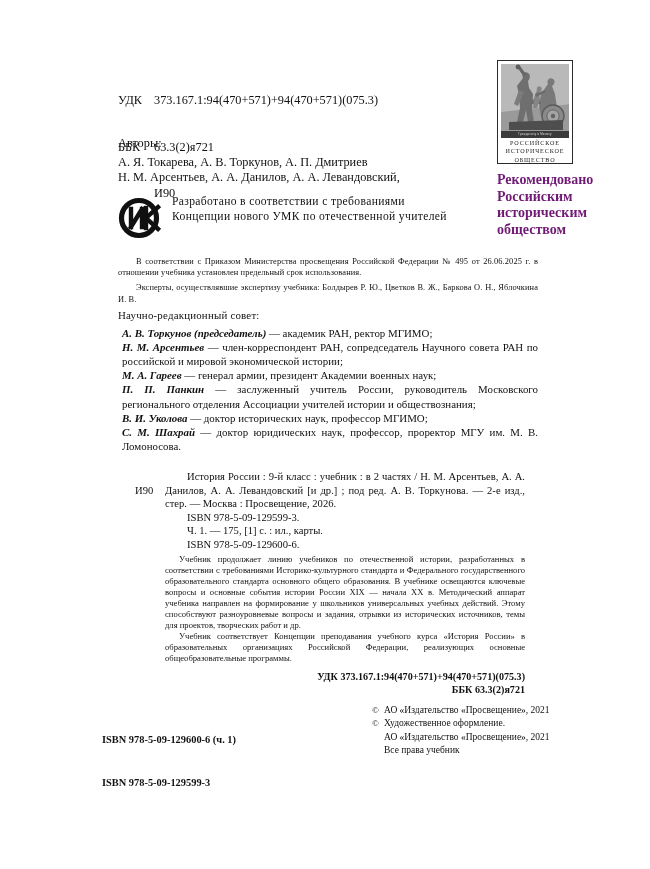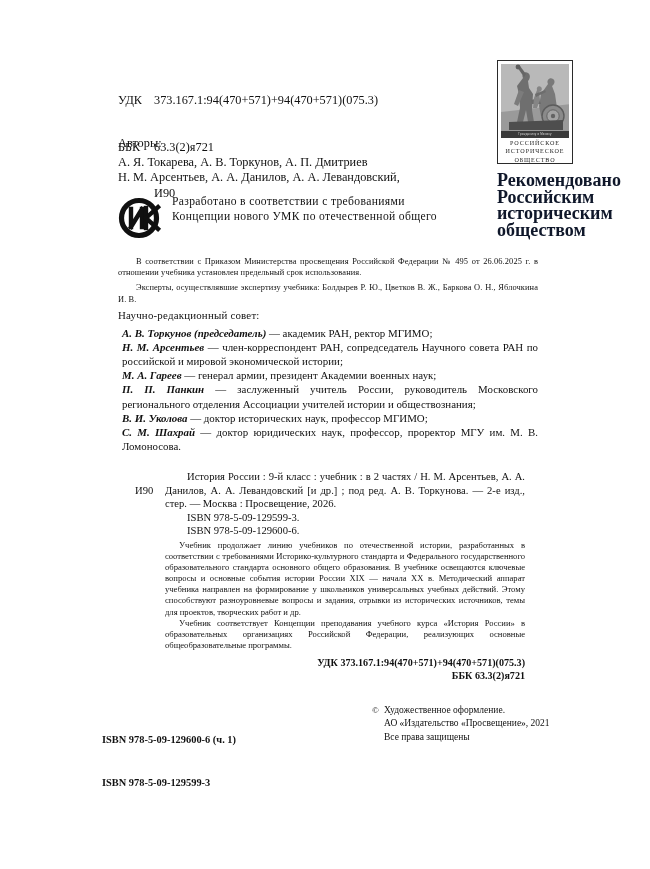--- a/index.html
+++ b/index.html
@@ -89,24 +89,24 @@
     top: 78px;
     text-align: center;
     font-family: "Liberation Serif", serif;
     font-size: 6.1px;
     line-height: 8.4px;
     letter-spacing: .9px;
     color: #1c1c1c;
   }
   .rec-text {
     margin-top: 8px;
-    font-size: 18px;
+    font-size: 14px;
     line-height: 16.5px;
     font-weight: bold;
-    color: #0f172a;
+    color: #701a75;
   }
   .rec-text span { display: block; }
 
   
   .iks-logo {
     position: absolute;
     left: 118px;
     top: 196px;
     width: 46px;
     height: 44px;
@@ -294,21 +294,21 @@
 
       <path d="M13 13 L13 31 M13 31 L24 13 M24 13 L24 31" fill="none" stroke="#101010" stroke-width="4.4" stroke-linecap="square" stroke-linejoin="miter"></path>
 
       <path d="M28 12 L28 32" fill="none" stroke="#101010" stroke-width="4.4" stroke-linecap="square"></path>
       <path d="M28 22 L40 11" fill="none" stroke="#101010" stroke-width="4.4" stroke-linecap="square"></path>
       <path d="M28 22 L40 33" fill="none" stroke="#101010" stroke-width="4.4" stroke-linecap="square"></path>
     </svg>
   </div>
   <div class="dev-text">
     <span>Разработано в соответствии с требованиями</span>
-    <span>Концепции нового УМК по отечественной общего</span>
+    <span>Концепции нового УМК по отечественной учителей</span>
   </div>
 
   <div class="smallprint">
     <p>В соответствии с Приказом Министерства просвещения Российской Федерации № 495 от 26.06.2025 г. в отношении учебника установлен предельный срок использования.</p>
     <p>Эксперты, осуществлявшие экспертизу учебника: Болдырев Р. Ю., Цветков В. Ж., Баркова О. Н., Яблочкина И. В.</p>
   </div>
 
   <div class="board">
     <div class="board-title">Научно-редакционный совет:</div>
     <ul>
@@ -319,36 +319,38 @@
       <li><span class="bi">В. И. Уколова</span><span> — доктор исторических наук, профессор МГИМО;</span></li>
       <li><span class="bi">С. М. Шахрай</span><span> — доктор юридических наук, профессор, проректор МГУ им. М. В. Ломоносова.</span></li>
     </ul>
   </div>
 
   <div class="biblio">
     <div class="biblio-index b">И90</div>
     <div class="biblio-body">
       <p class="biblio-main"><span class="b">История России</span><span> : 9-й класс : учебник : в 2 частях / Н. М. Арсентьев, А. А. Данилов, А. А. Левандовский [и др.] ; под ред. А. В. Торкунова. — 2-е изд., стер. — Москва : Просвещение, 2026.</span></p>
       <p class="biblio-sub">ISBN 978-5-09-129599-3.</p>
+      <p class="biblio-sub">Ч. 1. — 175, [1] с. : ил., карты.</p>
       <p class="biblio-sub">ISBN 978-5-09-129600-6.</p>
     </div>
     <div class="annot">
       <p>Учебник продолжает линию учебников по отечественной истории, разработанных в соответствии с требованиями Историко-культурного стандарта и Федерального государственного образовательного стандарта основного общего образования. В учебнике освещаются ключевые вопросы и основные события истории России XIX — начала XX в. Методический аппарат учебника направлен на формирование у школьников универсальных учебных действий. Этому способствуют разноуровневые вопросы и задания, отрывки из исторических источников, темы для проектов, творческих работ и др.</p>
       <p>Учебник соответствует Концепции преподавания учебного курса «История России» в образовательных организациях Российской Федерации, реализующих основные общеобразовательные программы.</p>
     </div>
     <div class="udk-repeat">
       <span>УДК 373.167.1:94(470+571)+94(470+571)(075.3)</span>
       <span>ББК 63.3(2)я721</span>
     </div>
   </div>
 
   <div class="isbn-foot">
     <span>ISBN 978-5-09-129600-6 (ч. 1)</span>
     <span>ISBN 978-5-09-129599-3</span>
   </div>
 
   <div class="copyright">
+    <span class="crow"><span class="csym">©</span><span>АО «Издательство «Просвещение», 2021</span></span>
     <span class="crow"><span class="csym">©</span><span>Художественное оформление.</span></span>
     <span class="crow cind">АО «Издательство «Просвещение», 2021</span>
-    <span class="crow cind">Все права защищены</span>
+    <span class="crow cind">Все права учебник</span>
   </div>
 
 </div>
 
 </body></html>

